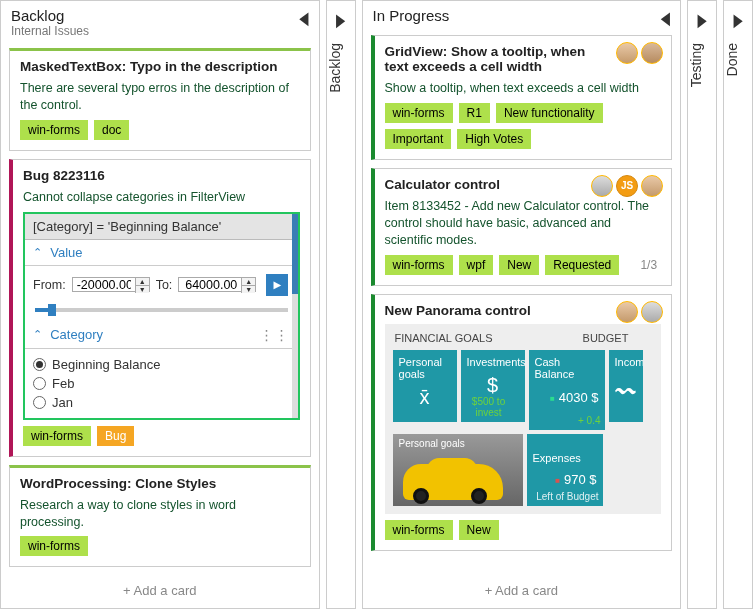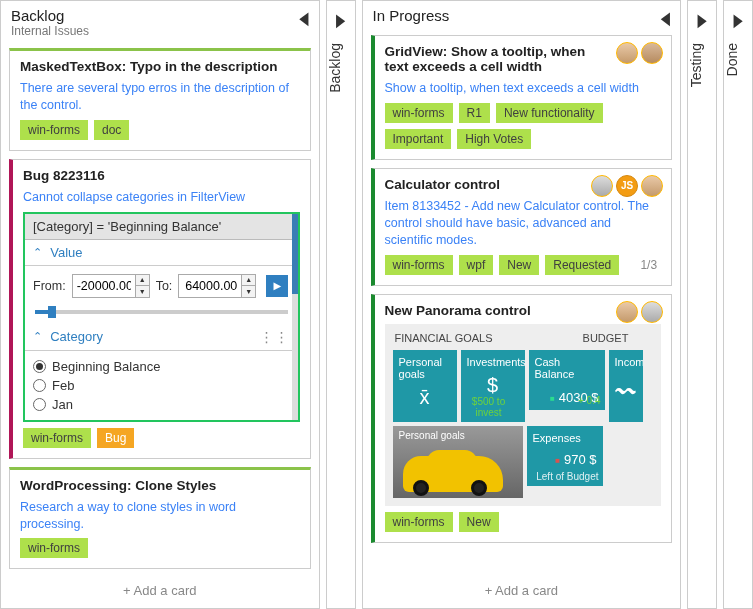--- a/index.html
+++ b/index.html
@@ -13,41 +13,41 @@
   .col-title-block { display: flex; flex-direction: column; }
   .col-title { font-size: 15px; font-weight: 400; color: #222; }
   .col-sub { font-size: 12px; color: #777; }
   .col-header .tri { font-size: 12px; color: #333; cursor: pointer; user-select:none; margin-top:4px; transform: scaleY(1.5);}
   .vertical-label { writing-mode: vertical-rl; transform: rotate(180deg); font-size: 14px; color: #333; margin-top: 8px; }
   .col-body { padding: 6px 8px; flex: 1; overflow: hidden; display: flex; flex-direction: column; gap: 8px; }
   .col-footer { padding: 10px; text-align: center; color: #888; font-size: 13px; cursor: pointer; }
   .card { border: 1px solid #ccc; border-left-width: 4px; background: #fff; padding: 8px 10px 10px 10px; display: flex; flex-direction: column; gap: 6px; position: relative; }
   .card.top-accent { border-top: 3px solid #8bc34a; border-left-width:1px;}
   .card-title { font-weight: 600; color: #222; font-size: 13.5px; }
-  .card-desc { color: #3b82f6; font-size: 12.5px; line-height: 1.35; }
+  .card-desc { color: #14532d; font-size: 12.5px; line-height: 1.35; }
   .tags { display: flex; flex-wrap: wrap; gap: 6px; align-items:center;}
-  .tag { background: #aee04b; color: #404040; padding: 3px 8px; font-size: 12px; }
+  .tag { background: #aee04b; color: #000000; padding: 3px 8px; font-size: 12px; }
   .tag.orange { background: #f5a623; color: #fff; }
   .avatars { position: absolute; top: 6px; right: 8px; display: flex; gap: 3px; }
   .avatar { width: 22px; height: 22px; border-radius: 50%; border: 1px solid #ffb800; display:flex; align-items:center; justify-content:center; font-size:10px; font-weight:600; color:#fff;}
   .av1 { background: linear-gradient(#e9c9a8,#c49a6c); }
   .av2 { background: linear-gradient(#d9b99b,#b68b5f); }
   .av3 { background: #f39c12; border-color:#d68910;}
   .av4 { background: linear-gradient(#ddd,#aaa); }
   .counter { color:#888; font-size:12px; margin-left:auto; padding:2px 4px;}
   
   .filter-panel { border:2px solid #22c55e; }
   .filter-expr { background:#e4e4e4; padding:5px 8px; font-size:13px; border-bottom:1px solid #bbb;}
   .filter-section { }
   .fs-head { display:flex; align-items:center; padding:5px 8px; color:#2f7fc0; font-size:13px; border-bottom:1px solid #ccc; position:relative;}
   .fs-head .chev { margin-right:8px; font-size:11px;}
   .fs-head .dots { margin-left:auto; color:#888; font-size:14px; letter-spacing:1px;}
   .fs-body { padding:8px; display:flex; flex-direction:column; gap:8px;}
   .range-row { display:flex; align-items:center; gap:6px; font-size:12.5px;}
-  .num-input { display:flex; border:1px solid #aaa; height:24px; }
+  .num-input { display:flex; border:1px solid #aaa; height:15px; }
   .num-input input { width:62px; border:none; text-align:right; padding:0 4px; font-size:12.5px; outline:none;}
   .spin { width:14px; display:flex; flex-direction:column;}
   .spin div { flex:1; border-left:1px solid #aaa; font-size:7px; display:flex; align-items:center; justify-content:center; background:#f3f3f3; cursor:pointer;}
   .spin div:first-child { border-bottom:1px solid #aaa;}
   .play-btn { width:22px; height:22px; background:#2f7fc0; color:#fff; display:flex; align-items:center; justify-content:center; font-size:10px; margin-left:4px; cursor:pointer;}
   .slider-track { height:4px; background:#ccc; position:relative; margin:4px 2px 2px 2px;}
   .slider-fill { position:absolute; left:0; top:0; height:100%; width:5%; background:#2f7fc0;}
   .slider-thumb { position:absolute; left:5%; top:-4px; width:8px; height:12px; background:#2f7fc0;}
   .radio-list { display:flex; flex-direction:column; gap:4px; font-size:13px;}
   .radio-list label { display:flex; align-items:center; gap:6px; cursor:pointer;}
@@ -246,40 +246,40 @@
           <div class="tiles-row">
             <div class="tile teal" style="width:64px;height:72px;">
               <div class="t-title">Personal goals</div>
               <div class="t-icon">x̄</div>
             </div>
             <div class="tile teal" style="width:64px;height:72px;">
               <div class="t-title">Investments</div>
               <div class="t-icon">$</div>
               <div class="t-sub teal-sub">$500 to invest</div>
             </div>
-            <div class="tile teal" style="width:76px;height:60px;">
+            <div class="tile teal" style="width:76px;height:80px;">
               <div class="t-title">Cash Balance</div>
               <div class="t-val teal-dot" style="text-align:right;margin-top:10px;">4030 $</div>
               <div class="t-sub" style="text-align:right;right:4px;left:auto;color:#7bdc2b;">+ 0.4</div>
             </div>
             <div class="tile teal" style="width:34px;height:72px;overflow:hidden;">
               <div class="t-title">Incom</div>
               <div class="t-icon">〰</div>
             </div>
           </div>
           <div class="tiles-row" style="margin-top:4px;">
             <div class="car-tile">
               <div class="car-label">Personal goals</div>
               <div class="car-roof"></div>
                 <div class="car-win"></div>
                 <div class="car-body"></div>
               <div class="wheel w1"></div>
                 <div class="wheel w2"></div>
             </div>
-            <div class="tile teal" style="width:76px;height:60px;">
+            <div class="tile teal" style="width:76px;height:72px;justify-content:center;">
               <div class="t-title">Expenses</div>
               <div class="t-val red-dot" style="text-align:right;margin-top:8px;">970 $</div>
               <div class="t-sub" style="text-align:right;right:4px;left:auto;">Left of Budget</div>
             </div>
           </div>
         </div>
         <div class="tags">
           <span class="tag">win-forms</span>
           <span class="tag">New</span>
         </div>

